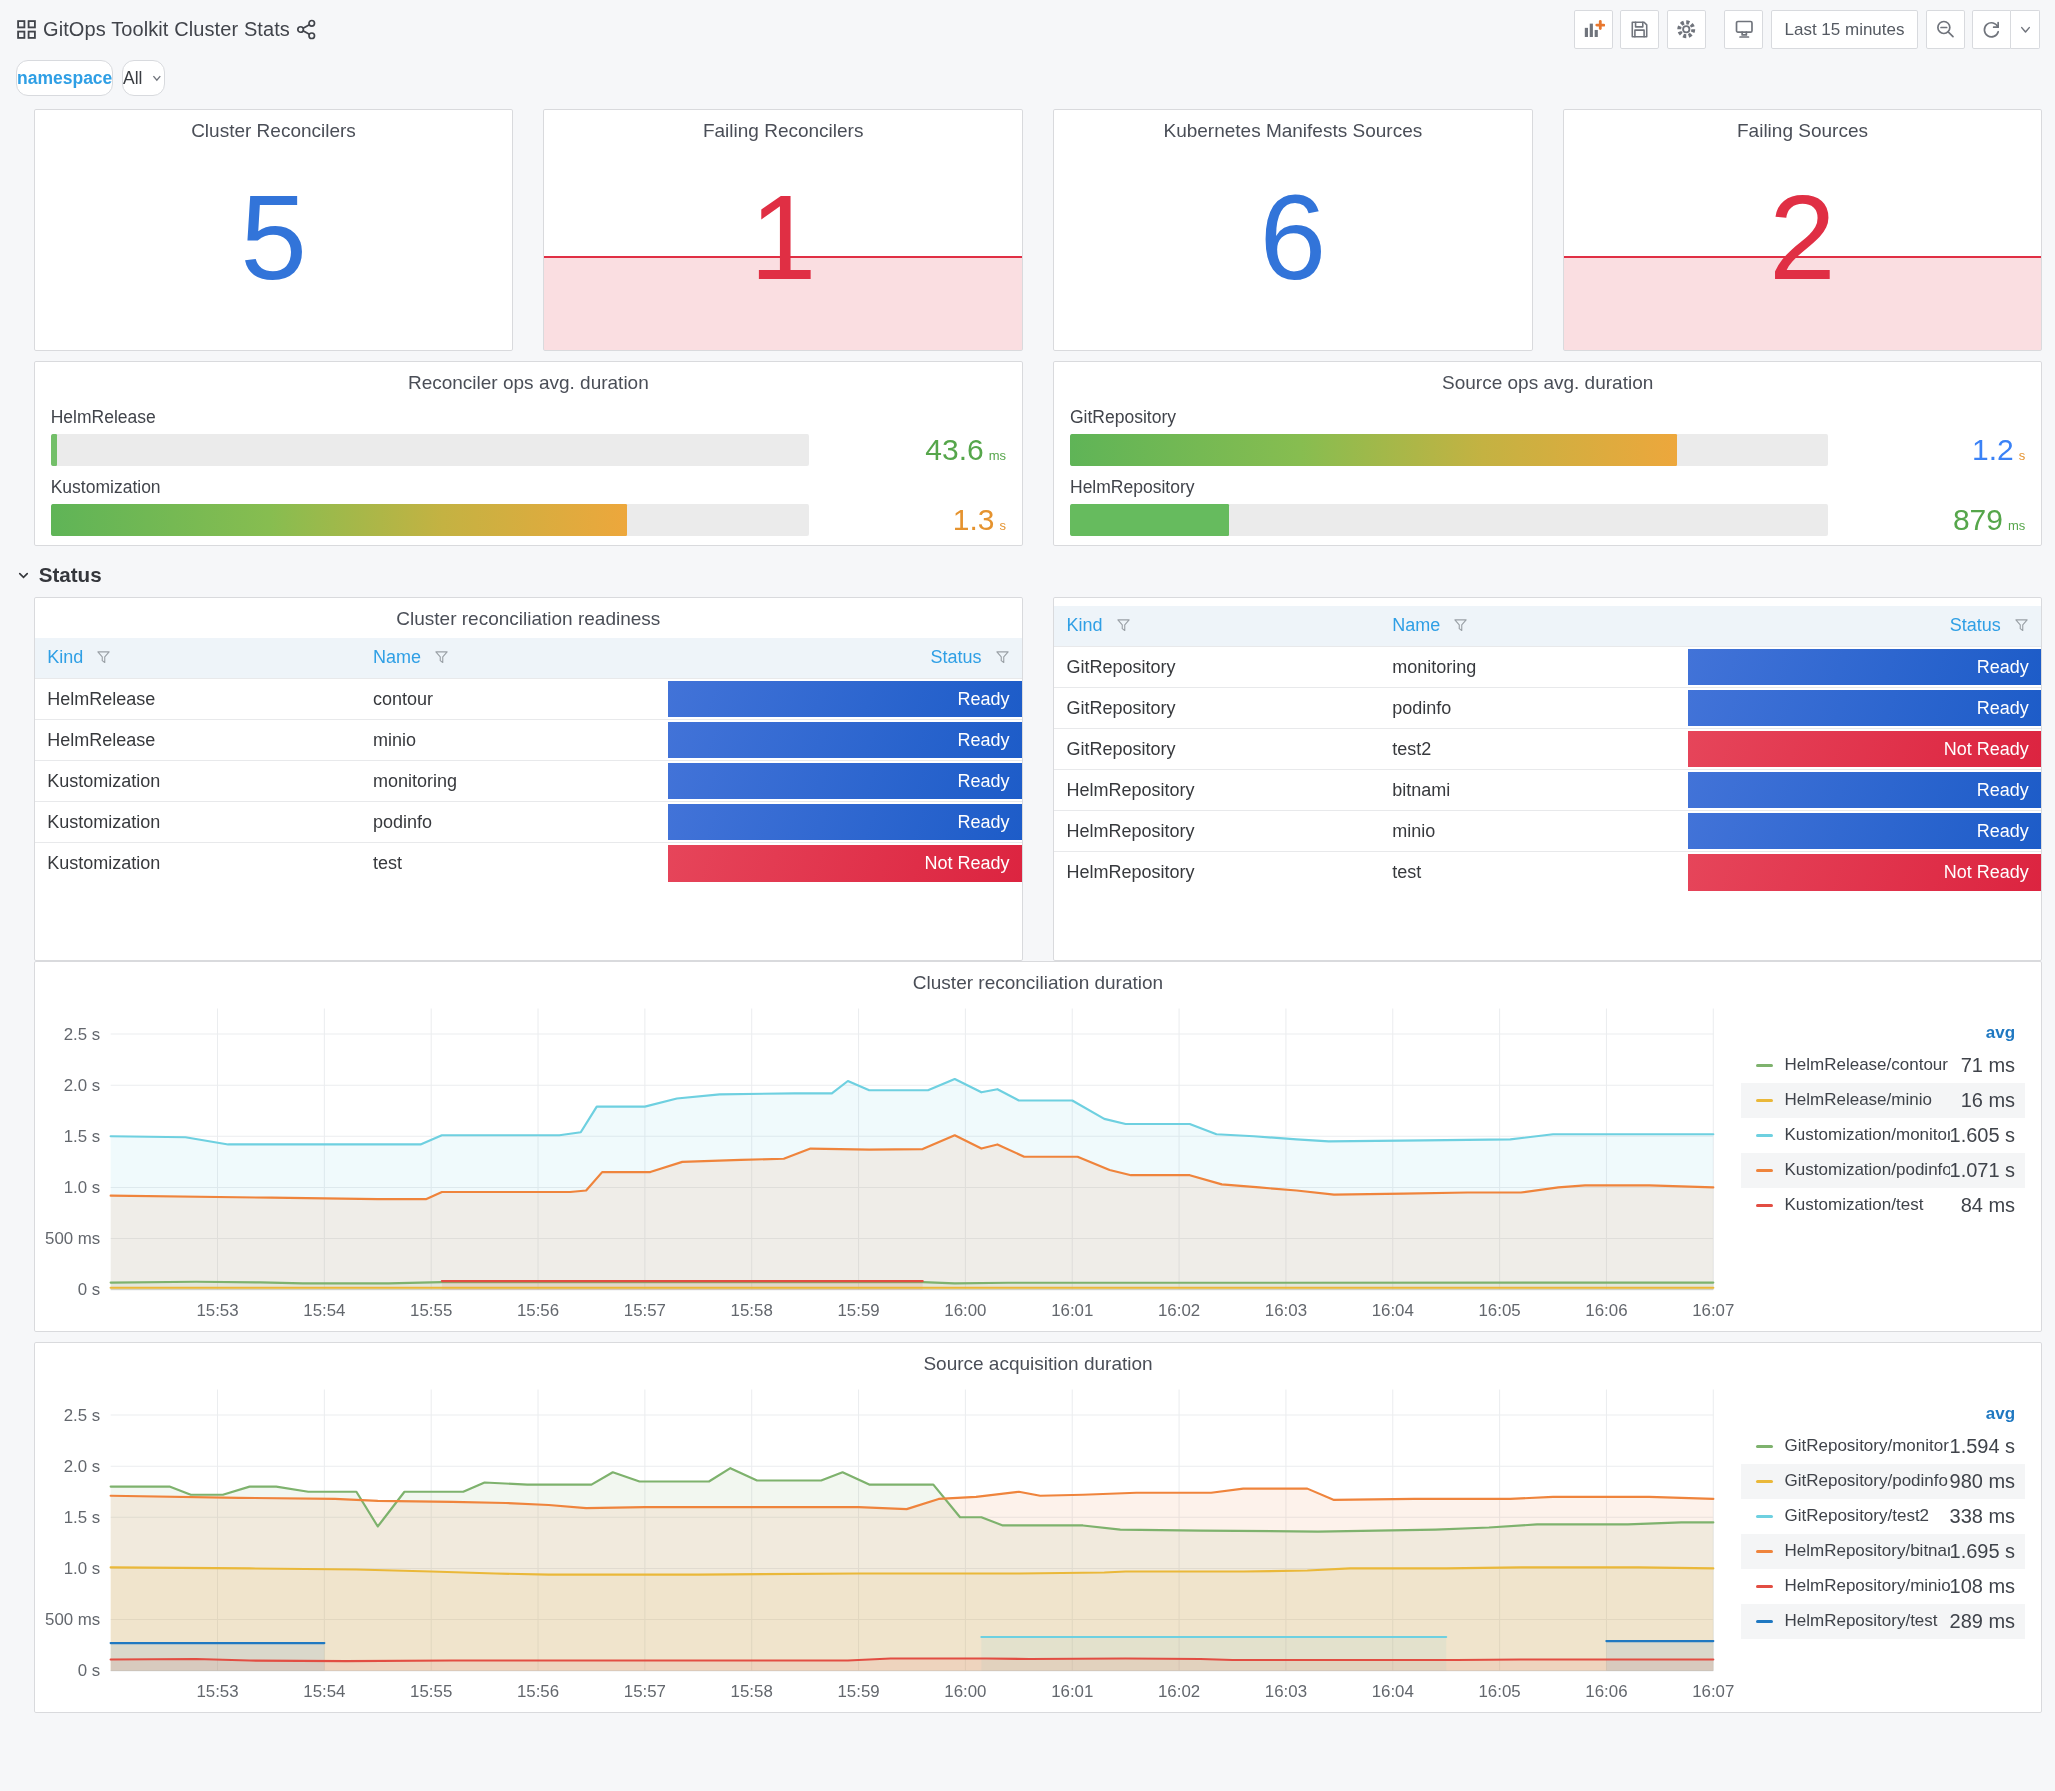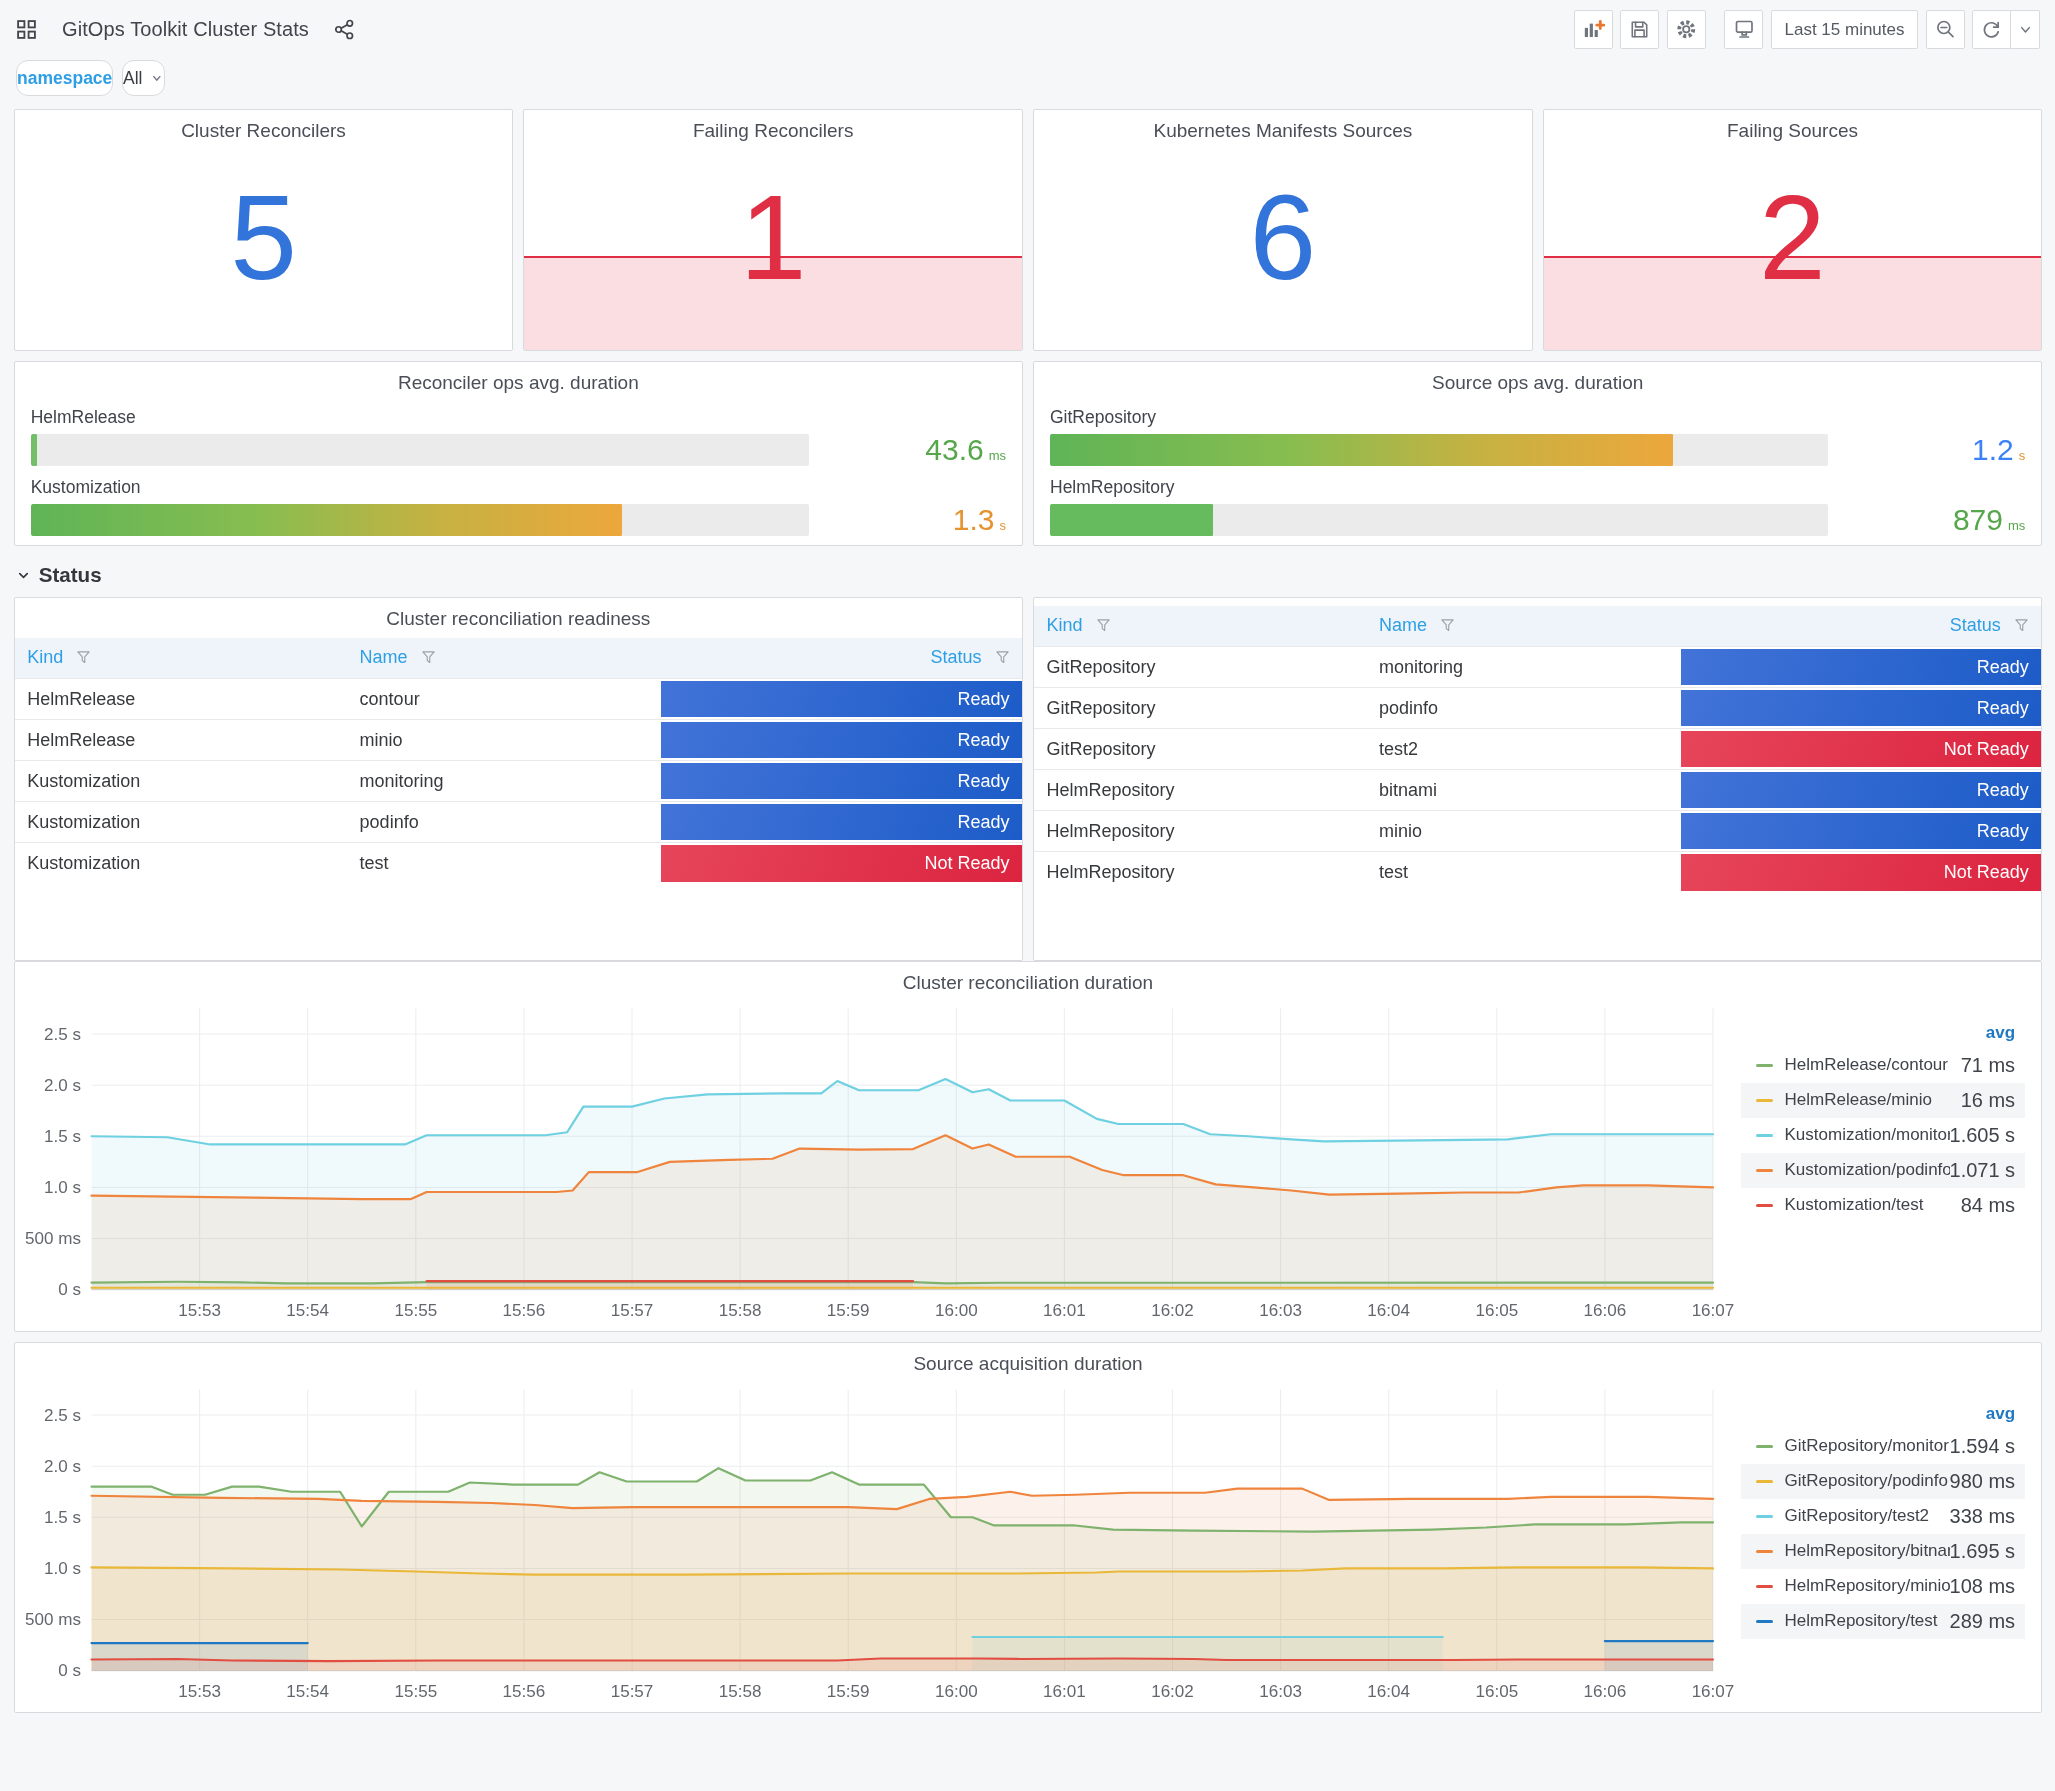--- a/index.html
+++ b/index.html
@@ -1,42 +1,42 @@
 <!DOCTYPE html>
 <html style="font-size:10px"><head>
 <meta charset="utf-8">
 <style>
   * { margin:0; padding:0; box-sizing:border-box; }
   html,body { width:2056px; background:#f6f7f9; font-family:"Liberation Sans",sans-serif; color:#41444b; }
   body { height:1791px; overflow:hidden; }
 
   
   .dash-header { display:flex; justify-content:space-between; align-items:center; padding:10px 16px 3.7px 16px; }
-  .dash-header-left { display:flex; align-items:center; gap:25px; }
+  .dash-header-left { display:flex; align-items:center; gap:6px; }
   .dash-title { font-size:20px; font-weight:500; color:#41444b; letter-spacing:0.1px; }
   .icon-btn svg, .dash-header-left svg { display:block; }
   .toolbar { display:flex; align-items:center; gap:7.5px; }
   .tool-btn { height:39px; min-width:39px; background:#fff; border:0.6px solid #d8dade; border-radius:1.9px;
               display:flex; align-items:center; justify-content:center; cursor:pointer;flex-direction:column; }
   .timepicker { display:flex; align-items:center; gap:8.7px; padding:0 12.5px; font-size:17px; color:#555a62; font-weight:500; }
   .split-wrap { display:flex; }
   .split-wrap .tool-btn:first-child { border-top-right-radius:0; border-bottom-right-radius:0; }
   .split-wrap .tool-btn:last-child { border-left:none; border-top-left-radius:0; border-bottom-left-radius:0; min-width:29px; }
 
   
   .filter-row { display:flex; gap:8.7px; padding:7.5px 16px 12.5px 16px; }
   .chip { background:#fff; border:0.6px solid #d8dade; border-radius:12px; height:36px; display:flex; align-items:center;
           padding:0 0; font-size:17.5px; cursor:pointer; }
   .chip.ns { color:#2f9fe5; font-weight:700; }
   .chip.val { color:#3a3d42; gap:7.5px; }
 
   main { padding:0 13.7px; }
 
   
-  .panel { background:#fff; border:0.6px solid #d9dadd; border-radius:1.9px; position:relative; overflow:hidden; }
+  .panel { background:#fff; border:0.6px solid #d9dadd; border-radius:1.9px; position:relative; overflow:hidden;margin-left:20px; }
   .panel-title { text-align:center; font-size:19px; font-weight:500; color:#4a4e57; padding-top:10px; position:relative; z-index:3; }
 
   
   .row4 { display:grid; grid-template-columns:repeat(4,1fr); gap:10px; height:242px; }
   .stat-value { position:absolute; left:0; right:0; top:50%; transform:translateY(-44%); text-align:center;
                 font-size:120px; font-weight:500; z-index:2; line-height:1; }
   .stat-spark { position:absolute; left:-1.2px; right:-1.2px; bottom:-1.2px; top:61%;
                 background:rgba(224,47,68,.16); border-top:2.5px solid #e02f44; z-index:1; }
 
   

